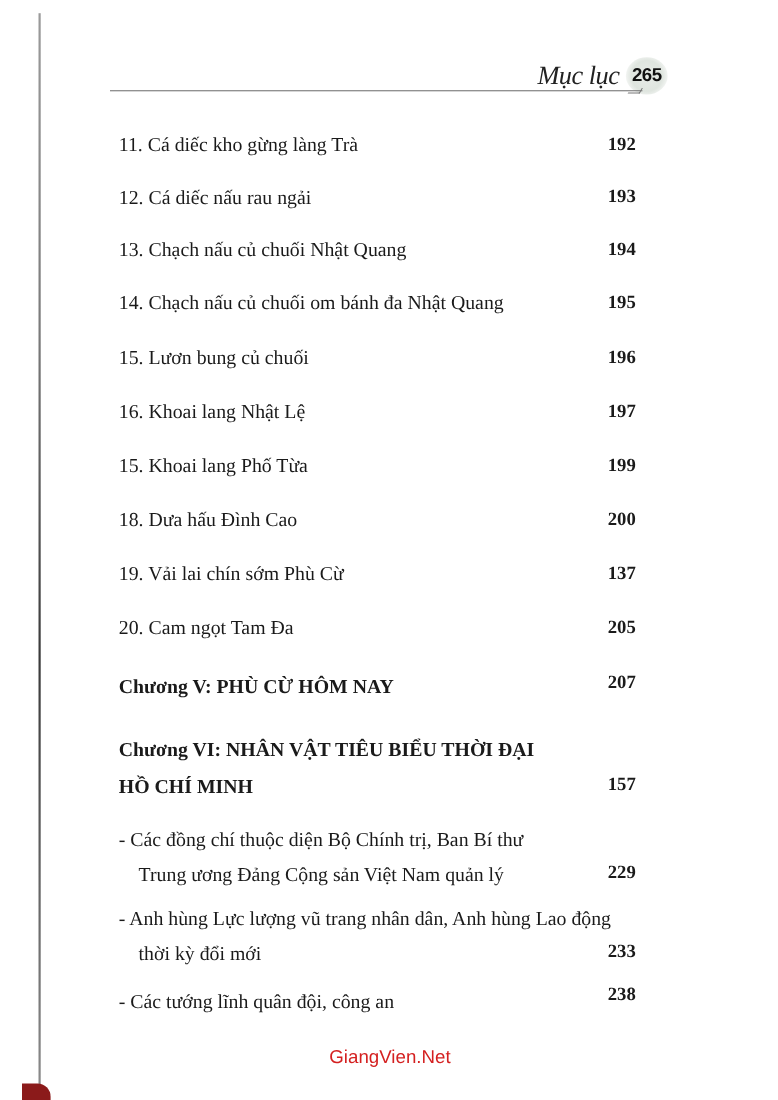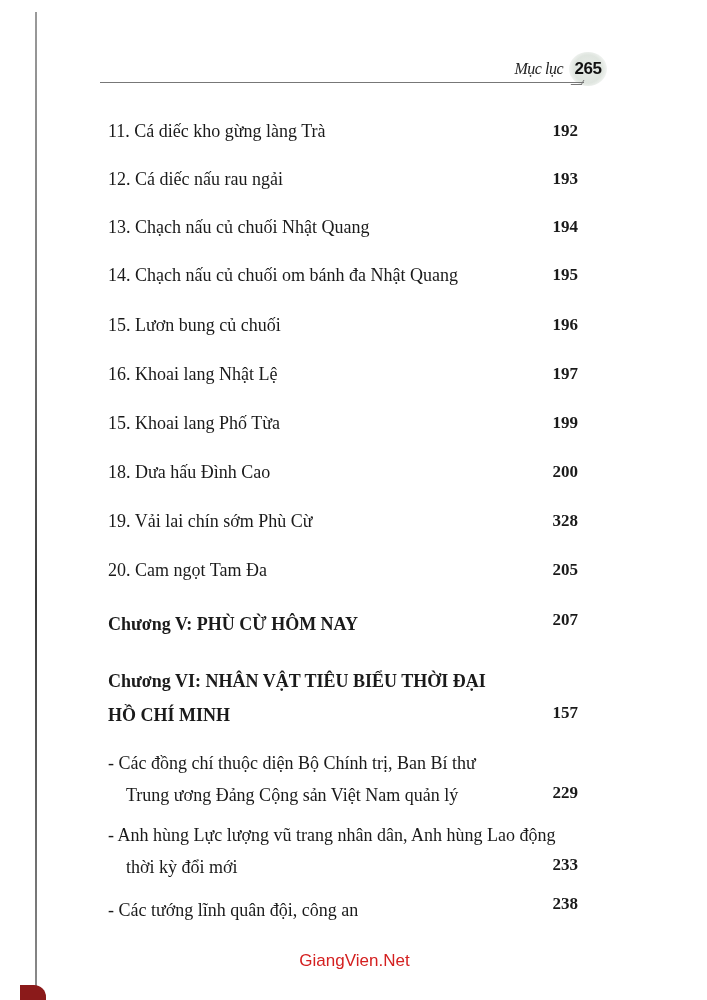--- a/index.html
+++ b/index.html
@@ -36,21 +36,21 @@
       position: absolute;
       right: 100px;
       top: 52px;
       display: flex;
       align-items: center;
       gap: 6px;
     }
     .header-title {
       font-family: "Liberation Serif", serif;
       font-style: italic;
-      font-size: 16px;
+      font-size: 24px;
       color: #222;
       letter-spacing: -0.5px;
     }
     .page-badge {
       position: relative;
       width: 38px;
       height: 34px;
       display: flex;
       align-items: center;
       justify-content: center;
@@ -171,21 +171,21 @@
   <div class="entry" style="top:412px">
     <span class="title">15. Khoai lang Phố Từa</span>
     <span class="page">199</span>
   </div>
   <div class="entry" style="top:461px">
     <span class="title">18. Dưa hấu Đình Cao</span>
     <span class="page">200</span>
   </div>
   <div class="entry" style="top:510px">
     <span class="title">19. Vải lai chín sớm Phù Cừ</span>
-    <span class="page">328</span>
+    <span class="page">137</span>
   </div>
   <div class="entry" style="top:559px">
     <span class="title">20. Cam ngọt Tam Đa</span>
     <span class="page">205</span>
   </div>
 
   <div class="entry chapter" style="top:613px">
     <span class="title">Chương V: PHÙ CỪ HÔM NAY</span>
     <span class="page" style="top:-4px">207</span>
   </div>

